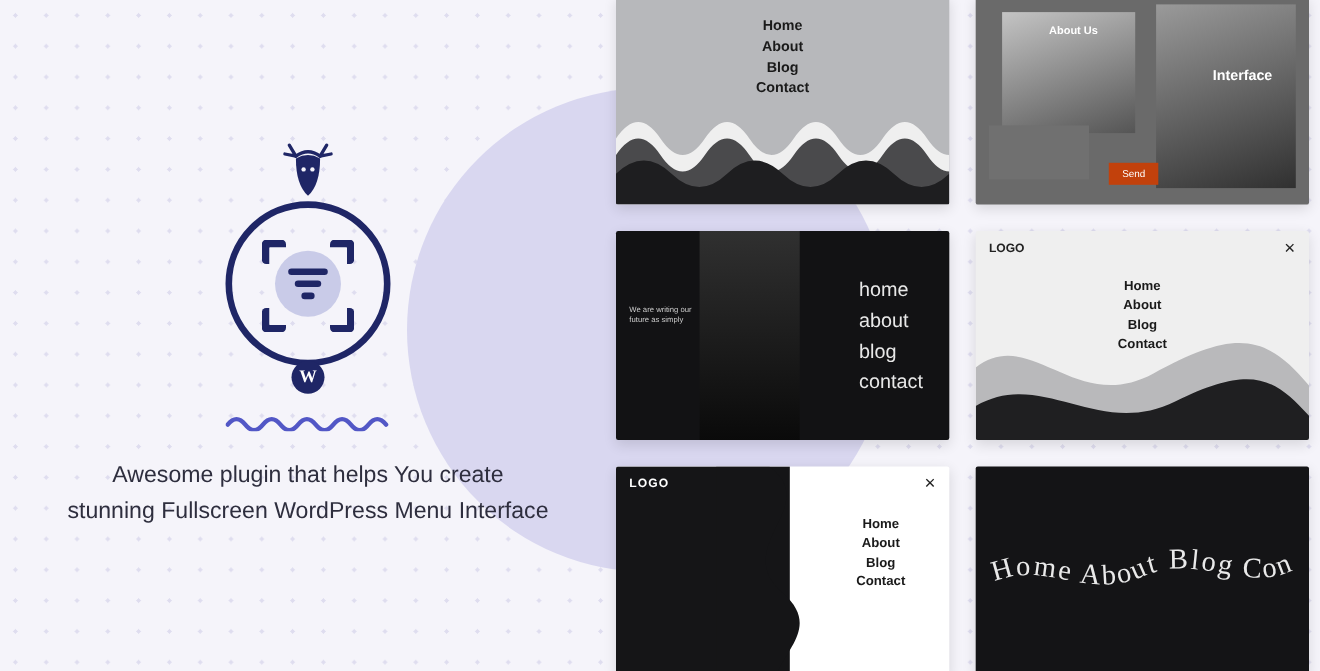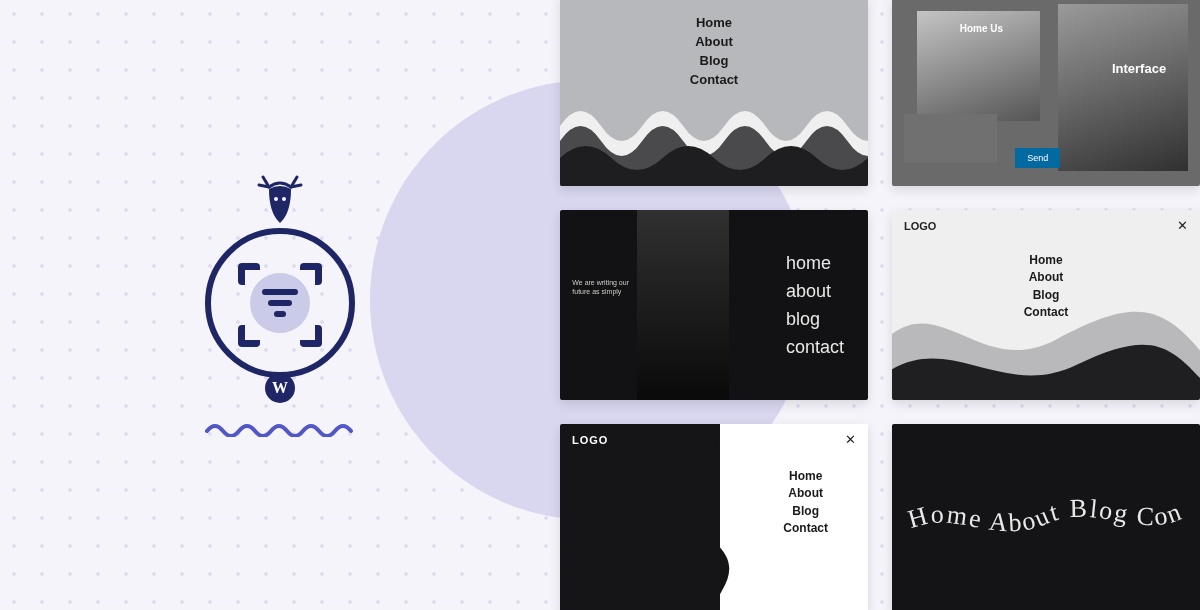--- a/index.html
+++ b/index.html
@@ -90,20 +90,21 @@
   .subtitle {
     margin-top:24px;
     text-align:center;
     font-size:21px; line-height:1.55; color:#2e2e3e;
     max-width:440px;
   }
 
   
   .right {
     flex:1;
+    padding-right:10px;
     display:grid;
     grid-template-columns: 1fr 1fr;
     grid-template-rows: repeat(3, 190px);
     gap:24px;
     align-content:center;
   }
   .tile {
     position:relative;
     border-radius:2px;
     overflow:hidden;
@@ -118,21 +119,21 @@
   .t1 .menu-list { top:18px; left:50%; transform:translateX(-50%); text-align:center; font-size:13px; color:#1a1a1a;}
   .t1 svg.wave { position:absolute; left:0; bottom:0; width:100%; }
 
   
   .t2 { background:#6a6a6a; }
   .t2 .photo { position:absolute; background:linear-gradient(135deg,#9b9b9b,#4d4d4d); filter:grayscale(1); }
   .t2 .p1{left:8%;top:8%;width:40%;height:58%; background:linear-gradient(160deg,#c4c4c4,#555);}
   .t2 .p2{right:4%;top:4%;width:42%;height:88%; background:linear-gradient(160deg,#9a9a9a,#303030);}
   .t2 .p3{left:4%;bottom:12%;width:30%;height:26%; background:#707070;}
   .t2 .lbl{position:absolute; font-size:10px; color:#fff; font-weight:600;}
-  .t2 .btn{position:absolute; left:40%; bottom:18px; background:#0369a1; color:#fff; font-size:9px; padding:5px 12px;}
+  .t2 .btn{position:absolute; left:40%; bottom:18px; background:#c2410c; color:#fff; font-size:9px; padding:5px 12px;}
   .t2 .showcase{right:11%; top:34%; font-size:13px;}
   .t2 .about{left:22%; top:14%; font-size:10px;}
 
   
   .t3 { background:#121214; }
   .t3 .strip { position:absolute; left:25%; top:0; width:30%; height:100%; background:linear-gradient(180deg,#303030,#0a0a0a); }
   .t3 .mini{position:absolute; left:4%; top:36%; width:20%; font-size:7px; color:#ccc; line-height:1.3;}
   .t3 .menu-list { right:24px; top:40px; text-align:left; font-size:18px; color:#e8e8e8; font-weight:500; gap:0; }
   .t3 .menu-list span{line-height:1.55;}
 
@@ -187,20 +188,21 @@
           <div class="bar b3"></div>
       </div>
       <div class="wp-badge">W</div>
     </div>
 
 
     <svg class="squiggle" width="150" height="14" viewBox="0 0 150 14">
       <path d="M2 8 q8 -10 16 0 t16 0 t16 0 t16 0 t16 0 t16 0 t16 0 t16 0 t16 0" fill="none" stroke="#5257c6" stroke-width="4" stroke-linecap="round"></path>
     </svg>
 
+    <div class="subtitle">Awesome plugin that helps You create stunning Fullscreen WordPress Menu Interface</div>
   </div>
 
   <div class="right">
 
     <div class="tile t1">
       <div class="menu-list">
         <span>Home</span>
         <span>About</span>
         <span>Blog</span>
         <span>Contact</span>
@@ -209,21 +211,21 @@
         <path d="M0 40 Q20 10 40 40 T80 40 T120 40 T160 40 T200 40 T240 40 T280 40 T320 40 V100 H0 Z" fill="#efefef"></path>
         <path d="M0 55 Q20 25 40 55 T80 55 T120 55 T160 55 T200 55 T240 55 T280 55 T320 55 V100 H0 Z" fill="#4a4a4c"></path>
         <path d="M0 72 Q25 48 50 72 T100 72 T150 72 T200 72 T250 72 T300 72 V100 H0 Z" fill="#1e1e20"></path>
       </svg>
     </div>
 
     <div class="tile t2">
       <div class="photo p1"></div>
       <div class="photo p2"></div>
       <div class="photo p3"></div>
-      <span class="lbl about">Home Us</span>
+      <span class="lbl about">About Us</span>
       <span class="lbl showcase">Interface</span>
       <div class="btn">Send</div>
     </div>
 
     <div class="tile t3">
       <div class="strip"></div>
       <div class="mini">We are writing our future as simply</div>
       <div class="menu-list">
         <span>home</span>
         <span>about</span>

